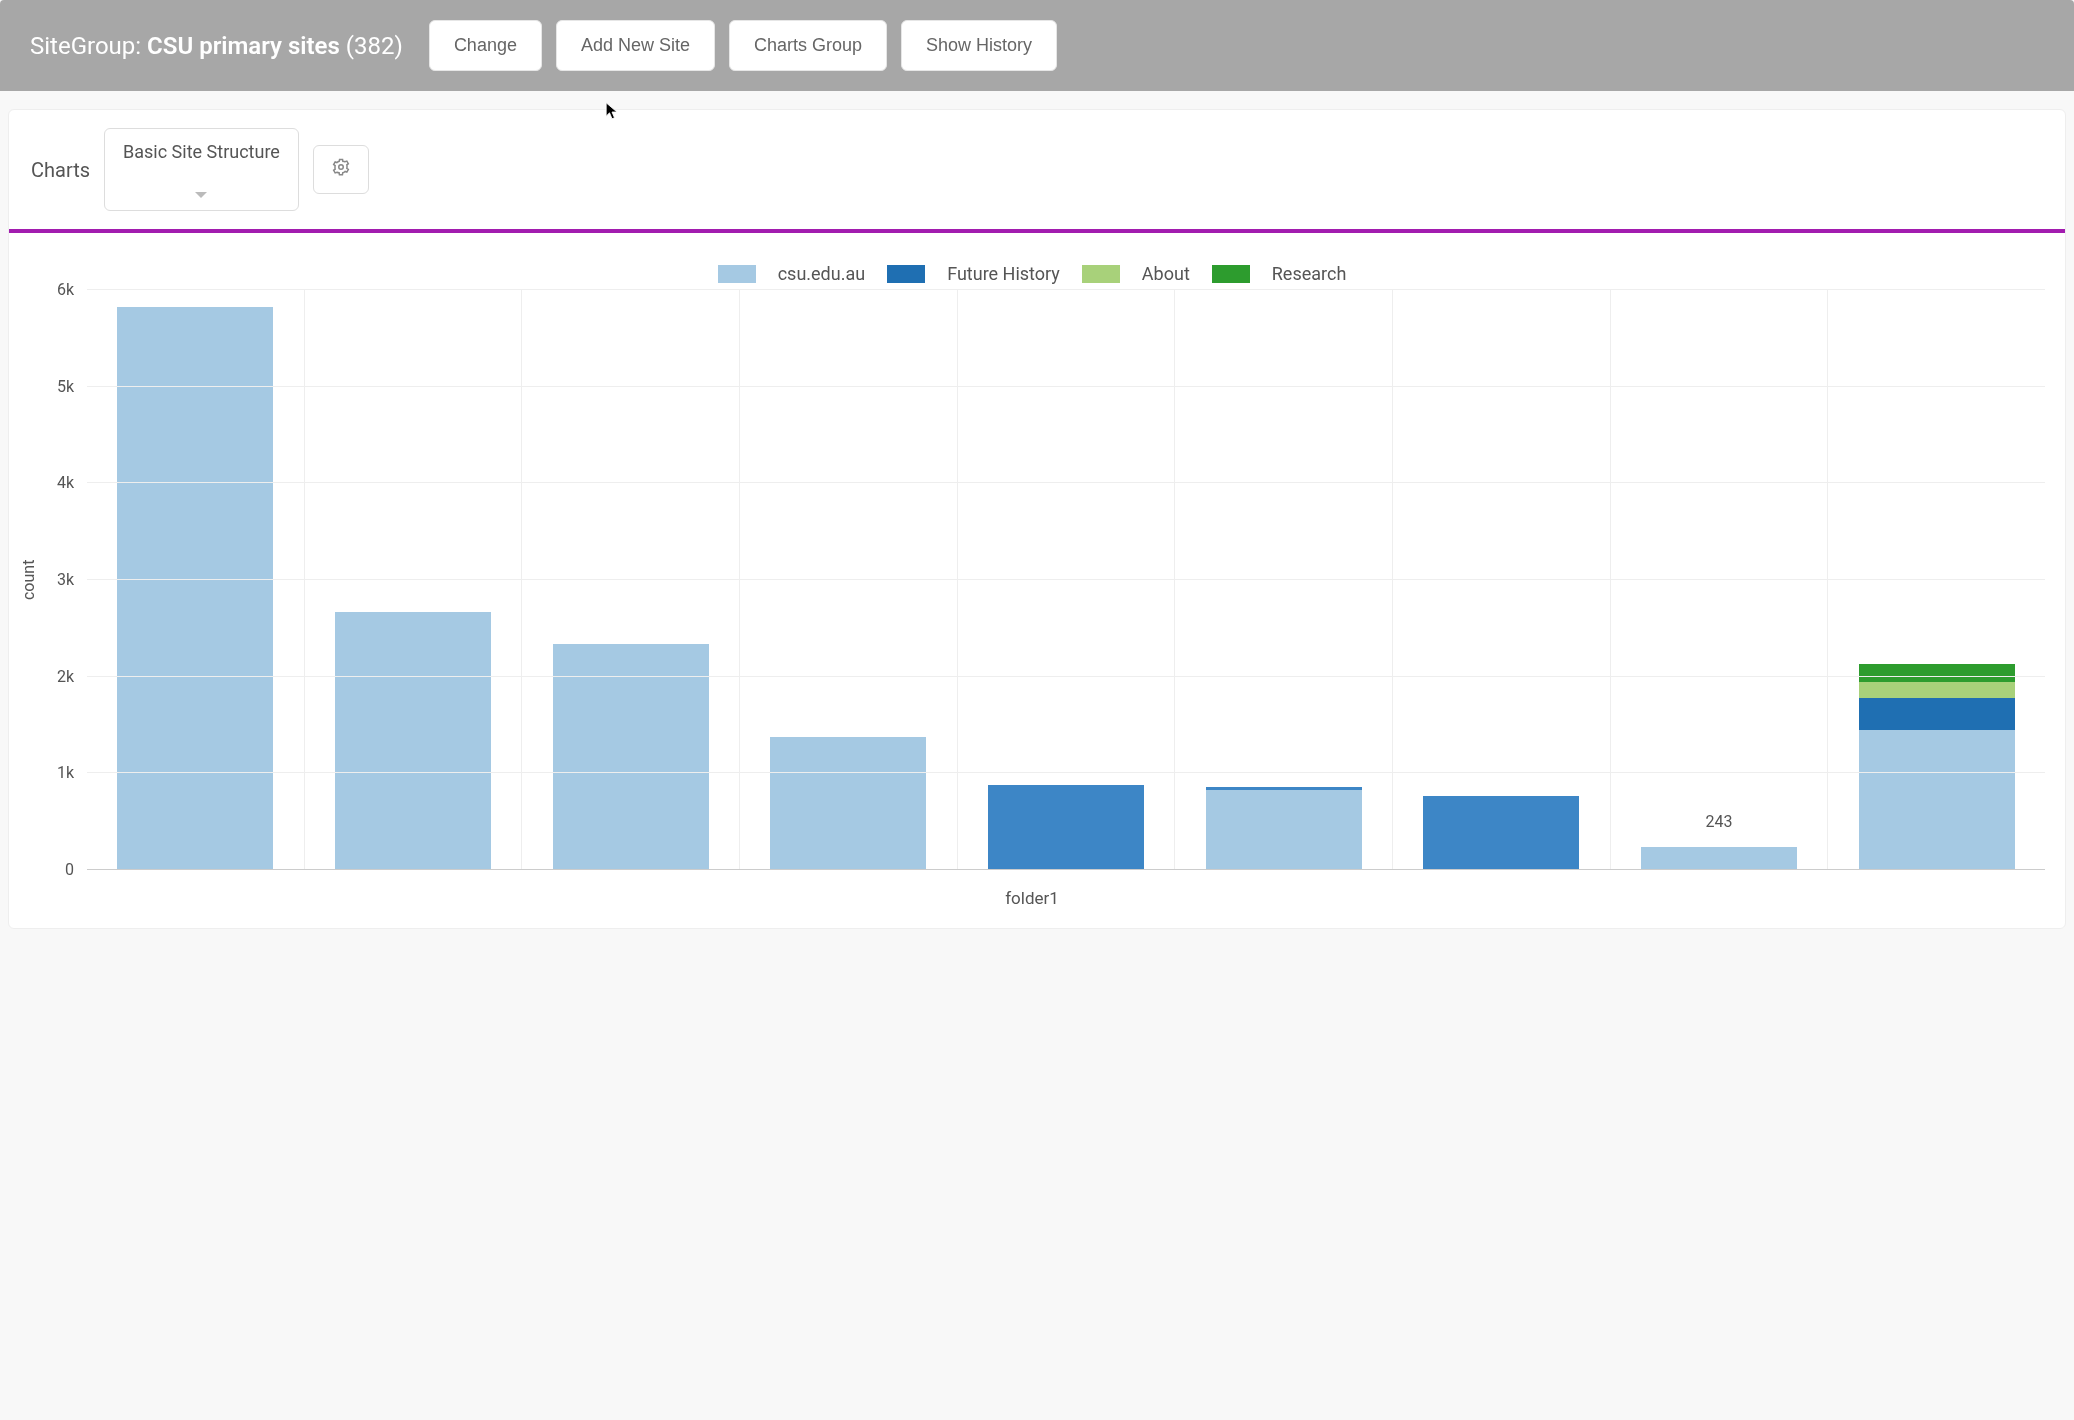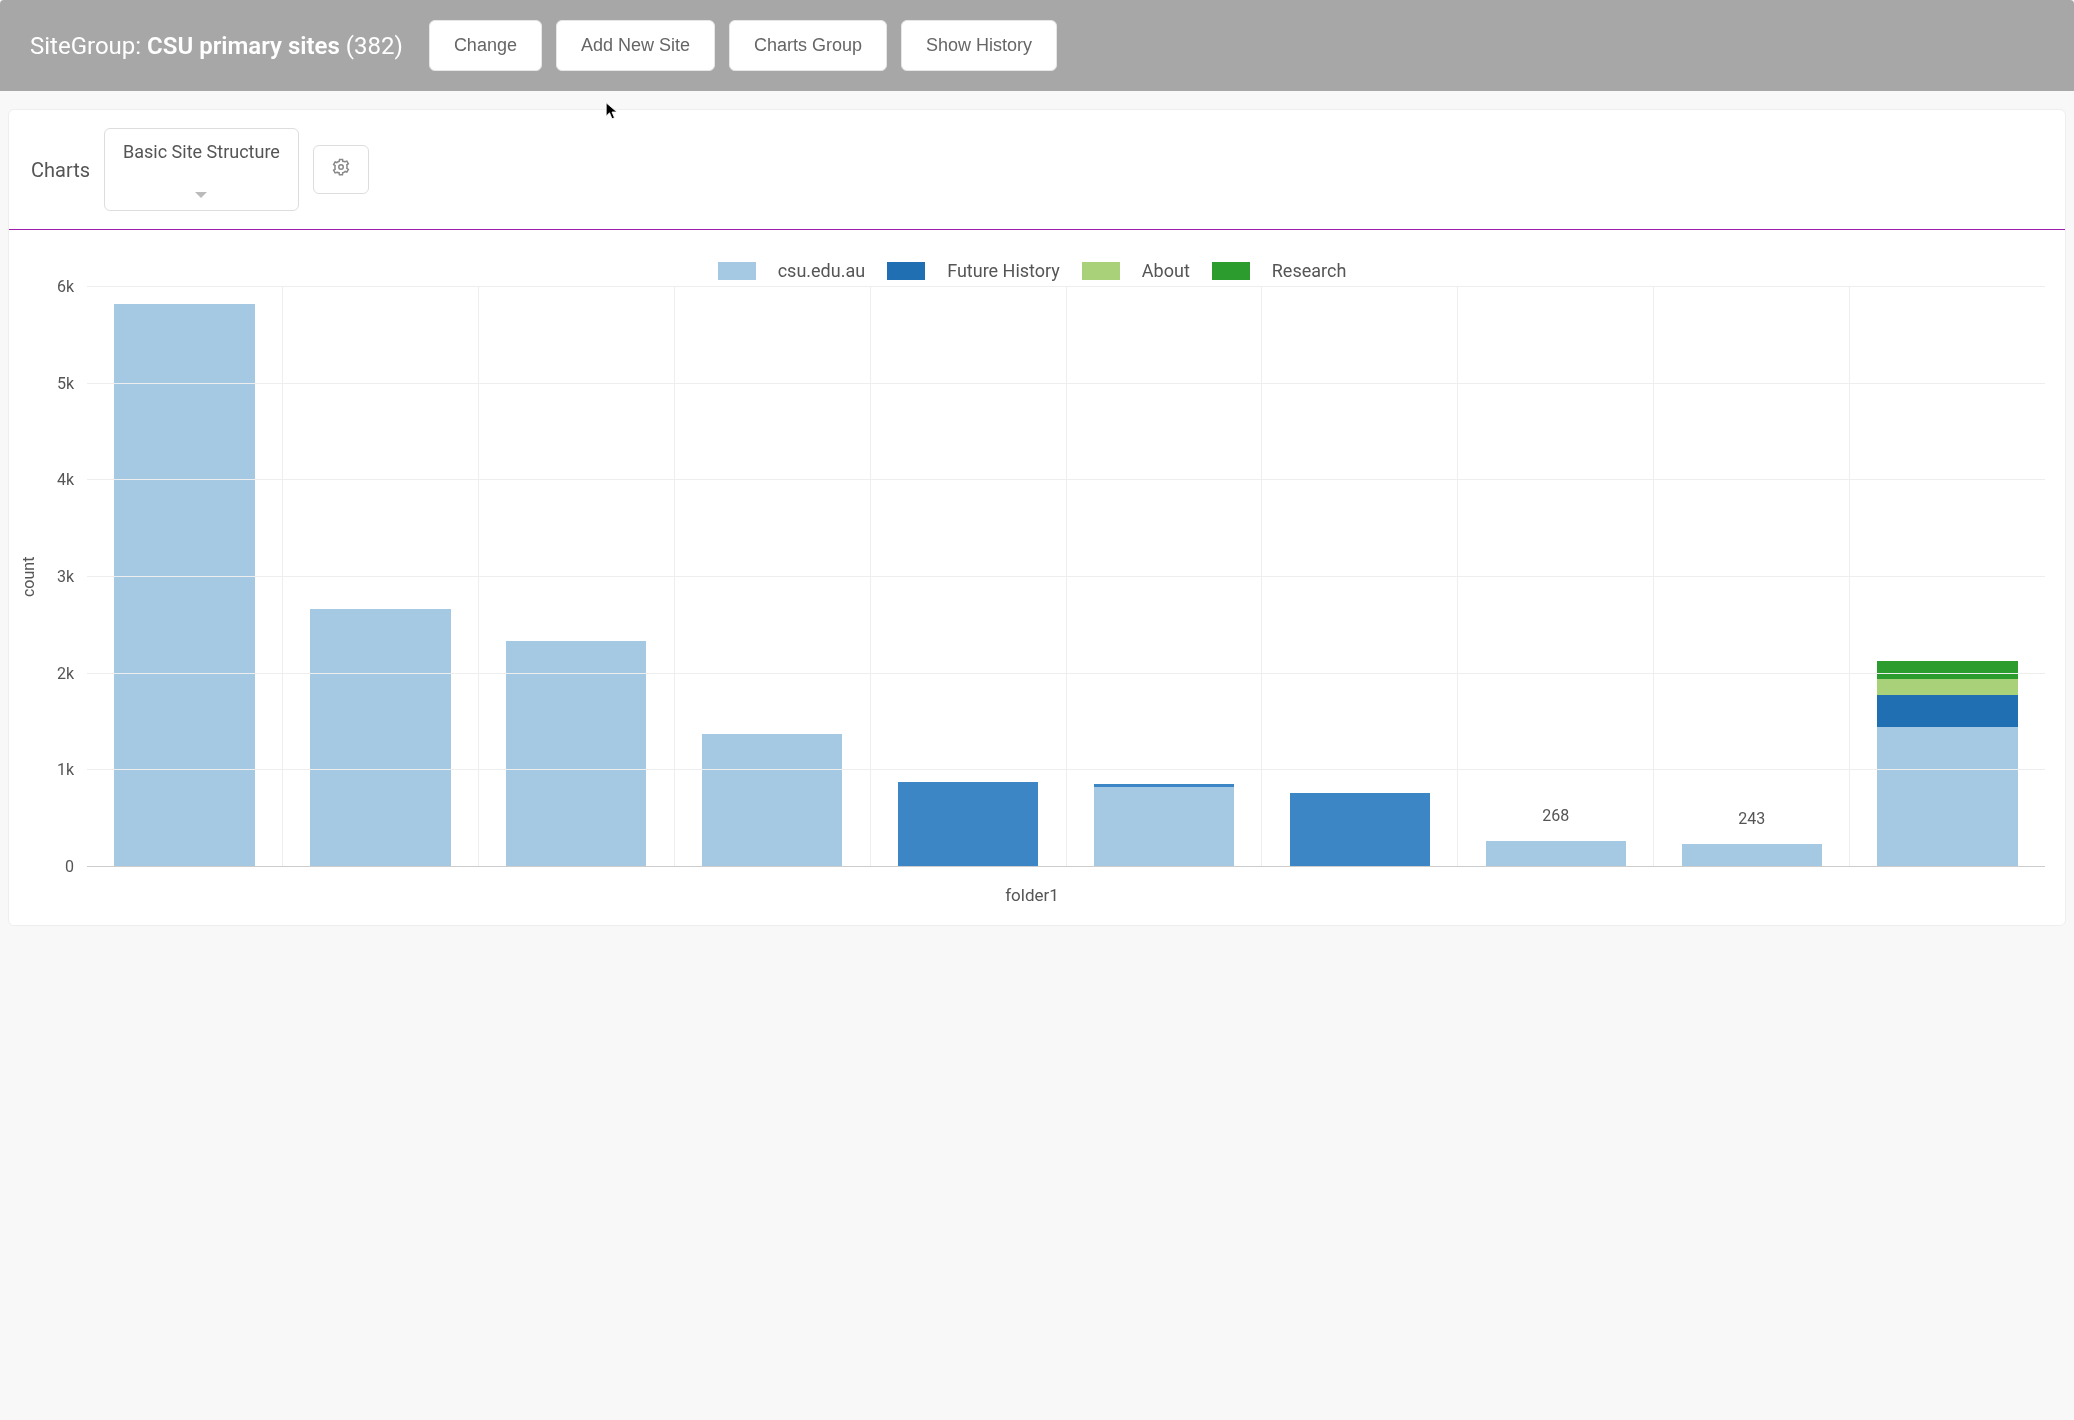--- a/index.html
+++ b/index.html
@@ -36,21 +36,21 @@
     .panel {
       background: #fff;
       margin: 18px 8px 0 8px;
       border: 1px solid #eee;
       border-radius: 6px;
     }
     .panel-header {
       display: flex;
       align-items: center;
       padding: 18px 22px;
-      border-bottom: 1px solid #a21caf;
+      border-bottom: 4px solid #a21caf;
       gap: 14px;
     }
     .panel-title { font-size: 20px; color: #555; }
     .select {
       display: flex;
       align-items: center;
       gap: 30px;
       border: 1px solid #ddd;
       border-radius: 6px;
       padding: 12px 18px;
@@ -255,26 +255,20 @@
                 <div class="seg" style="background: rgb(165, 201, 227); height: 80.2333px;"></div>
                 <div class="seg" style="background: rgb(61, 134, 198); height: 2.9px;"></div>
               </div>
             </div>
             <div class="bar-col">
               <div class="bar-stack">
                 <div class="seg" style="background: rgb(61, 134, 198); height: 74.4333px;"></div>
               </div>
             </div>
             <div class="bar-col">
-              <div class="val-label" style="bottom: 41.9067px;">268</div>
-              <div class="bar-stack">
-                <div class="seg" style="background: rgb(165, 201, 227); height: 25.9067px;"></div>
-              </div>
-            </div>
-            <div class="bar-col">
               <div class="val-label" style="bottom: 39.49px;">243</div>
               <div class="bar-stack">
                 <div class="seg" style="background: rgb(165, 201, 227); height: 23.49px;"></div>
               </div>
             </div>
             <div class="bar-col">
               <div class="bar-stack">
                 <div class="seg" style="background: rgb(165, 201, 227); height: 140.167px;"></div>
                 <div class="seg" style="background: rgb(31, 111, 178); height: 31.9px;"></div>
                 <div class="seg" style="background: rgb(168, 209, 122); height: 16.4333px;"></div>

